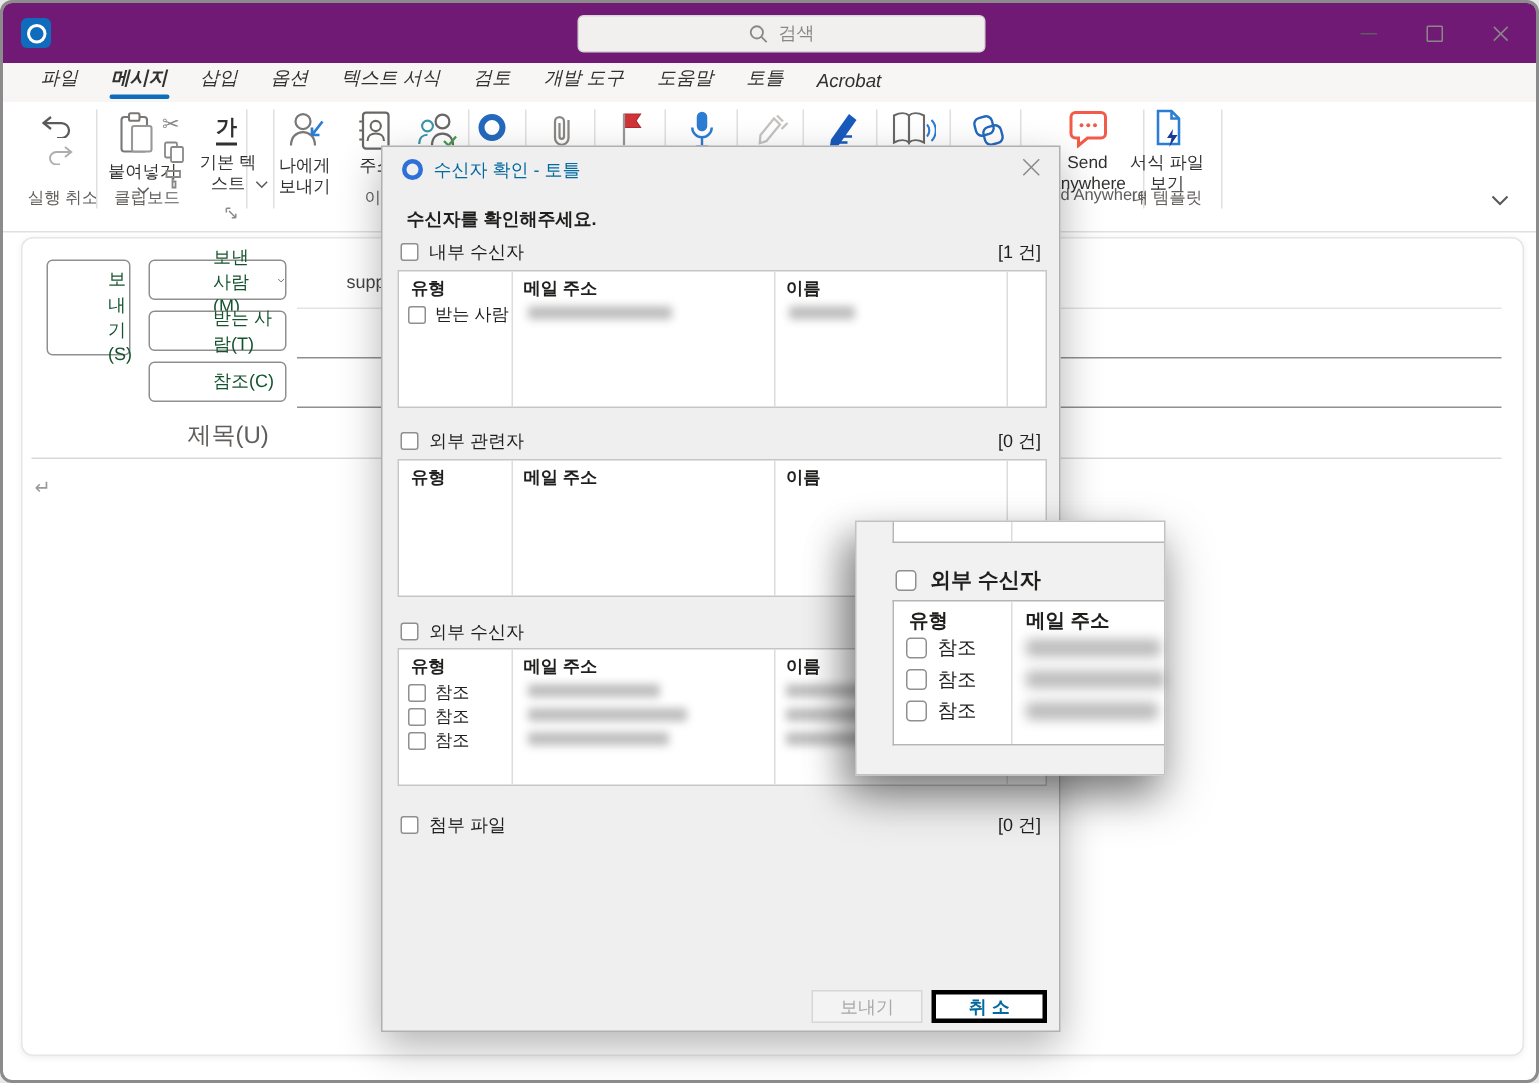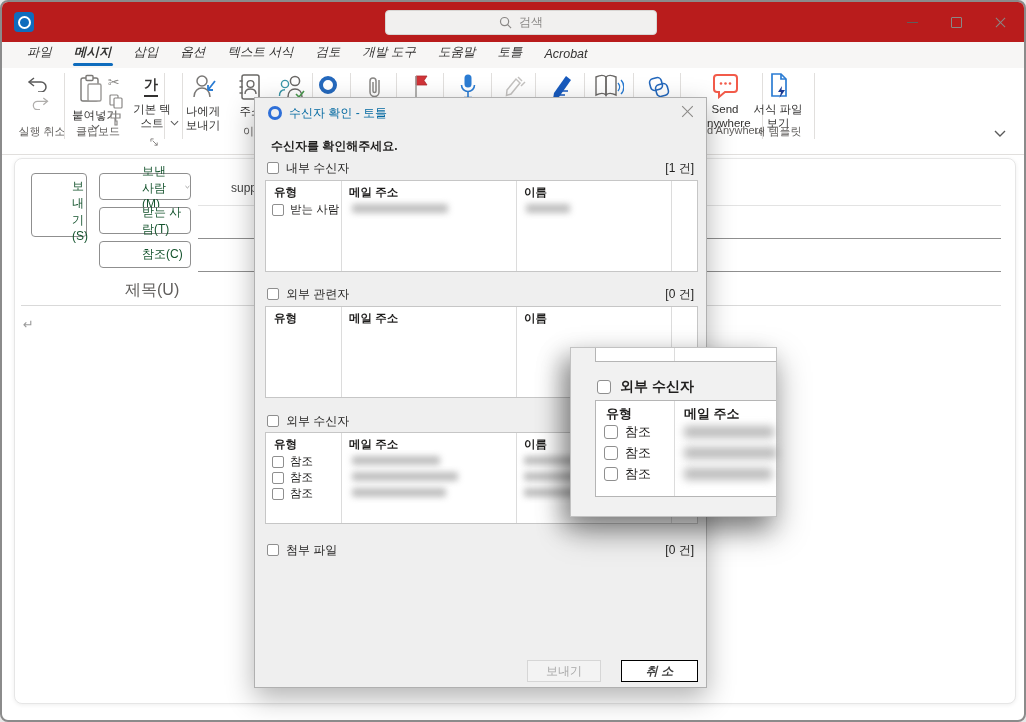--- a/index.html
+++ b/index.html
@@ -1,18 +1,18 @@
 <!DOCTYPE html>
 <html><head>
 <meta charset="utf-8">
 <style>
   html,body{margin:0;padding:0;background:#e8e8e8;font-family:"Liberation Sans","DejaVu Sans",sans-serif;}
   #window{position:relative;width:1026px;height:722px;box-sizing:border-box;border:2px solid #8b8b8b;border-radius:8px;overflow:hidden;background:#ffffff;}
   
-  .titlebar{position:absolute;left:0;top:0;right:0;height:40px;background:#b91c1c;}
+  .titlebar{position:absolute;left:0;top:0;right:0;height:40px;background:#701a75;}
   .applogo{position:absolute;left:12px;top:10px;width:20px;height:20px;border-radius:4px;background:#0f6cbd;}
   .applogo .ring{position:absolute;left:4px;top:4px;width:9px;height:9px;border:2.5px solid #fff;border-radius:50%;}
   .searchbox{position:absolute;left:383px;top:8px;width:272px;height:25px;box-sizing:border-box;background:#f1f0ef;border:1px solid #d8d6d4;border-radius:4px;display:flex;align-items:center;justify-content:center;gap:7px;color:#8a8886;font-size:12px;}
   .winctl{position:absolute;right:2px;top:2px;height:36px;display:flex;}
   .winbtn{width:44px;height:36px;display:flex;align-items:center;justify-content:center;}
   .min-glyph{width:11px;height:0;border-top:1px solid #5f5d5b;}
   .max-glyph{width:9px;height:9px;border:1px solid #8a8886;border-radius:1px;}
   .close-glyph{position:relative;width:11px;height:11px;}
   .close-glyph:before,.close-glyph:after{content:"";position:absolute;left:-1px;top:5px;width:13px;height:1px;background:#8a8886;}
   .close-glyph:before{transform:rotate(45deg);} .close-glyph:after{transform:rotate(-45deg);}
@@ -43,21 +43,21 @@
   .sec{position:absolute;left:12px;right:12px;height:16px;display:flex;align-items:center;gap:7px;font-size:12px;color:#201f1e;}
   .sec .count{margin-left:auto;}
   .cb{box-sizing:border-box;width:12px;height:12px;border:1px solid #8f8f8f;border-radius:2px;background:#fff;flex:none;}
   .tbl{position:absolute;left:10px;width:433px;height:92px;box-sizing:border-box;background:#fff;border:1px solid #c6c6c6;}
   .vline{position:absolute;top:0;bottom:0;width:1px;background:#dcdcdc;}
   .th{position:absolute;top:4px;font-size:11.5px;font-weight:600;color:#201f1e;white-space:nowrap;}
   .trow{position:absolute;display:flex;align-items:center;gap:6px;font-size:11.5px;color:#201f1e;}
   .blob{position:absolute;background:#a3a3a3;border-radius:2px;filter:blur(3px);opacity:0.7;height:9px;}
   .dlg-btn{position:absolute;box-sizing:border-box;height:22px;font-size:12px;display:flex;align-items:center;justify-content:center;}
   .dlg-btn.disabled{background:#f3f3f3;border:1px solid #d6d6d6;color:#a8a8a8;}
-  .dlg-btn.default{background:#fff;border:1px solid #000000;color:#404040;font-weight:600;font-style:italic;}
+  .dlg-btn.default{background:#fff;border:3px solid #000000;color:#0369a1;font-weight:600;}
   
   .inset{position:absolute;left:568px;top:345px;width:205px;height:168px;background:#f1f1f1;border:1px solid #c2c2c2;box-shadow:-10px 10px 22px rgba(0,0,0,0.28),0 14px 30px rgba(0,0,0,0.35);z-index:20;}
   .inset .frag{position:absolute;left:24px;top:0;right:0;height:13px;background:#fff;border-left:1px solid #b5b5b5;border-bottom:1px solid #b5b5b5;}
   .inset .frag .vl{position:absolute;left:78px;top:0;bottom:0;width:1px;background:#dcdcdc;}
   .inset .sec2{position:absolute;left:26px;top:30px;display:flex;align-items:center;gap:9px;font-size:14px;font-weight:600;color:#201f1e;}
   .cb.big{width:14px;height:14px;border-radius:3px;}
   .inset .tbl2{position:absolute;left:24px;top:52px;right:0;height:95px;background:#fff;border:1px solid #b5b5b5;border-right:none;}
   .inset .th2{position:absolute;top:4px;font-size:13px;font-weight:600;color:#201f1e;white-space:nowrap;}
   .inset .trow2{position:absolute;display:flex;align-items:center;gap:7px;font-size:13px;color:#201f1e;}
   .blob2{position:absolute;background:#a0a0a0;border-radius:3px;filter:blur(4px);opacity:0.7;height:12px;}
@@ -341,21 +341,21 @@
       <div class="blob" style="left:258px;top:39px;width:66px"></div>
       <div class="blob" style="left:258px;top:55px;width:60px"></div>
     </div>
 
     <div class="sec" style="top:444px">
       <div class="cb"></div>
       <span>첨부 파일</span>
       <span class="count">[0 건]</span>
     </div>
 
-    <div class="dlg-btn disabled" style="left:272px;top:562px;width:74px">보내기</div>
+    <div class="dlg-btn disabled" style="left:286px;top:562px;width:74px">보내기</div>
     <div class="dlg-btn default" style="left:366px;top:562px;width:77px">취 소</div>
   </div>
 
   <div class="inset">
     <div class="frag">
         <div class="vl"></div>
       </div>
     <div class="sec2">
       <div class="cb big"></div>
       <span>외부 수신자</span>

